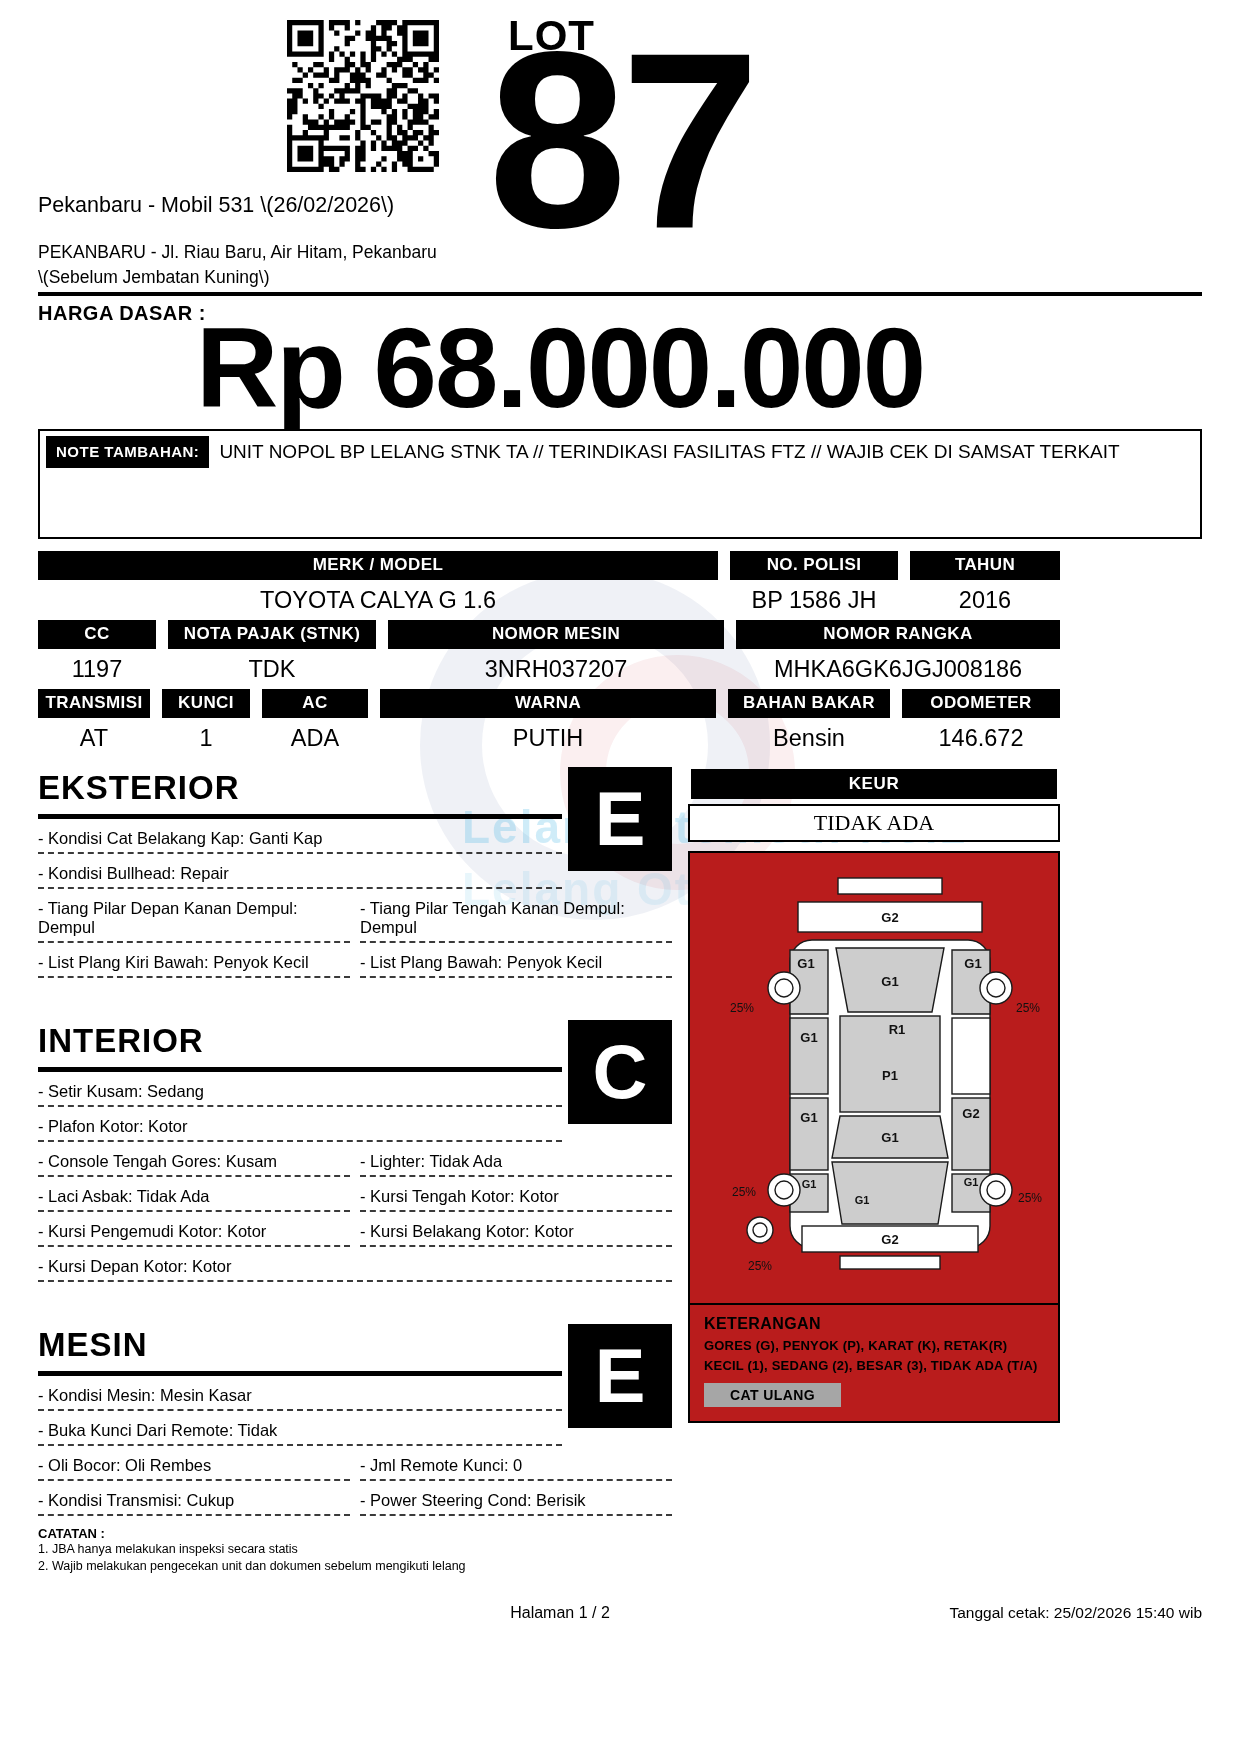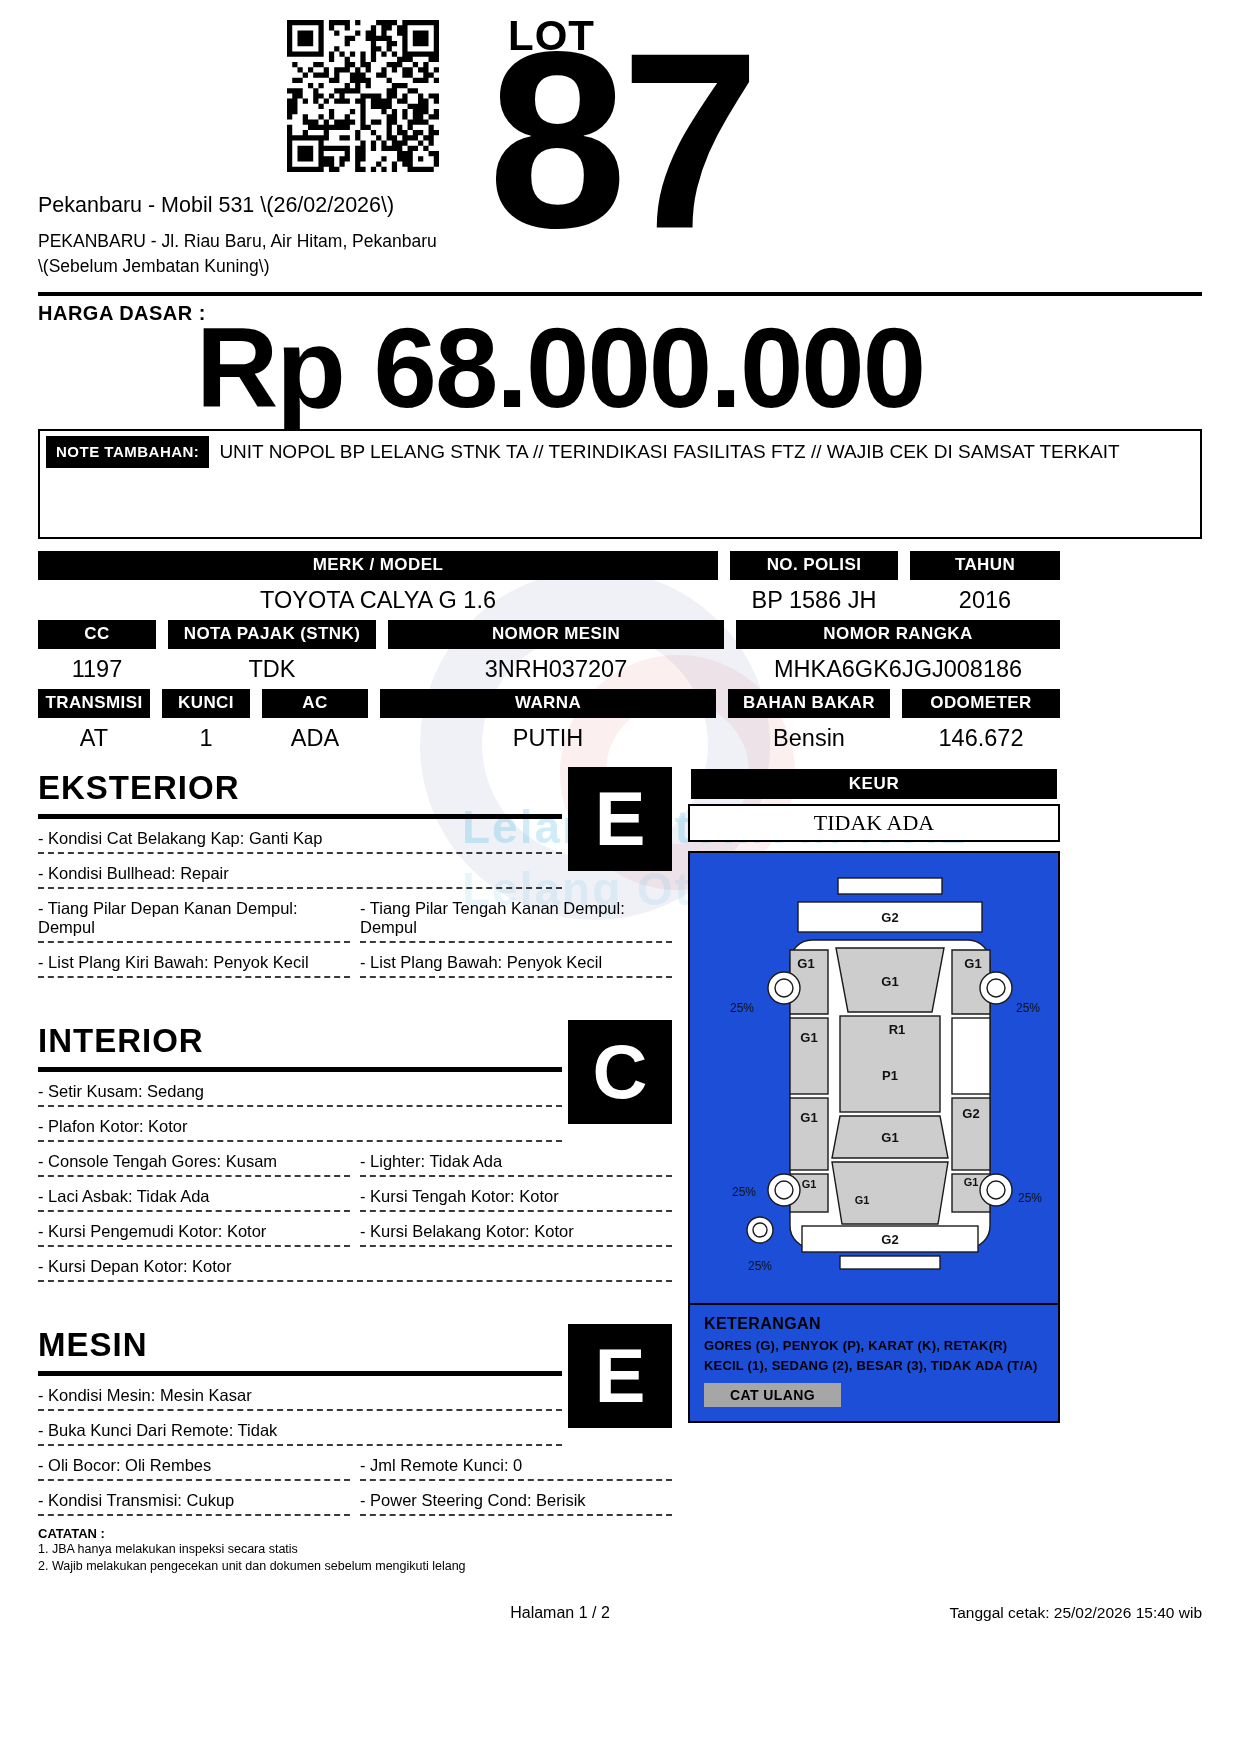--- a/index.html
+++ b/index.html
@@ -18,21 +18,21 @@
   .wm-red  { left:560px; top:655px; width:235px; height:235px; border:46px solid #c42127; opacity:.07; }
   .wm-text { position:absolute; left:462px; top:800px; font-size:46px; font-weight:700; color:#29abe2; opacity:.22; letter-spacing:2px; }
   .wm-text2 { top:862px; opacity:.10; }
 
   
   .header { position:relative; height:292px; z-index:1; }
   .qr { position:absolute; left:287px; top:20px; width:152px; height:152px; }
   .lot-label { position:absolute; left:508px; top:12px; font-size:42px; font-weight:800; letter-spacing:1px; }
   .lot-number { position:absolute; left:488px; top:16px; font-size:250px; font-weight:800; line-height:1; letter-spacing:-6px; }
   .venue { position:absolute; left:38px; top:190px; line-height:1.4; }
-  .venue-title { font-size:21.5px; margin-bottom:9px; }
+  .venue-title { font-size:21.5px; margin-bottom:20px; }
   .venue-line { font-size:17.5px; }
 
   .divider { height:3.5px; background:#000; margin:0 38px; position:relative; z-index:1; }
 
   
   .price { padding:6px 38px 0; position:relative; z-index:1; }
   .price-label { font-size:20px; font-weight:700; letter-spacing:.5px; }
   .price-value { font-size:114px; font-weight:800; text-align:center; line-height:1; margin-top:-14px; padding-right:120px; letter-spacing:-2px; white-space:nowrap; }
 
   
@@ -57,21 +57,21 @@
   .grade-box span { font-size:76px; font-weight:700; }
   .irow { margin-top:4px; }
   .irow .cell { font-size:16.5px; line-height:19px; padding:6px 0 4px; border-bottom:2px dashed #3a3a3a; }
   .irow.short .cell { width:524px; }
   .irow.pair { display:flex; gap:10px; }
   .irow.pair .cell { flex:1; }
 
   
   .keur-h { background:#000; color:#fff; font-weight:700; font-size:17px; height:30px; display:flex; align-items:center; justify-content:center; letter-spacing:.6px; margin:0 3px; }
   .keur-v { border:2px solid #000; margin-top:5px; text-align:center; font-size:22px; padding:4px 0; background:#fff;font-family:Liberation Serif, serif; }
-  .panel-box { border:2px solid #000; margin-top:9px; background:#1d4ed8; }
+  .panel-box { border:2px solid #000; margin-top:9px; background:#b91c1c; }
   .diagram-wrap { border-bottom:2px solid #000; padding:3px 0; }
   .car-svg { display:block; width:100%; height:auto; }
   .keterangan { padding:10px 14px 14px; }
   .ket-title { font-weight:700; font-size:16px; letter-spacing:.4px; }
   .ket-line { font-size:13px; font-weight:700; margin-top:5px; letter-spacing:.2px; }
   .cat-btn { margin-top:10px; display:inline-block; background:#a6a6a6; padding:4px 26px; font-weight:700; font-size:14px; letter-spacing:.4px; }
 
   
   .catatan { margin:10px 38px 0; position:relative; z-index:1; }
   .cat-title { font-size:13px; font-weight:700; }

